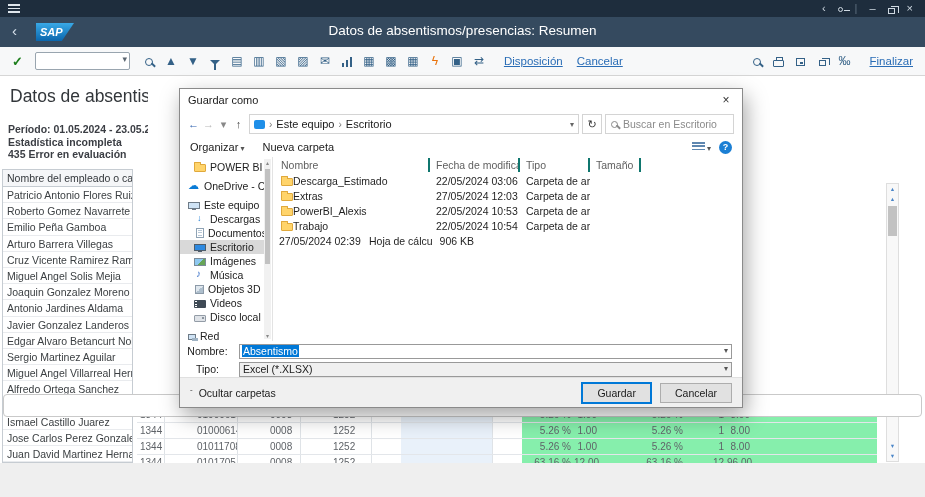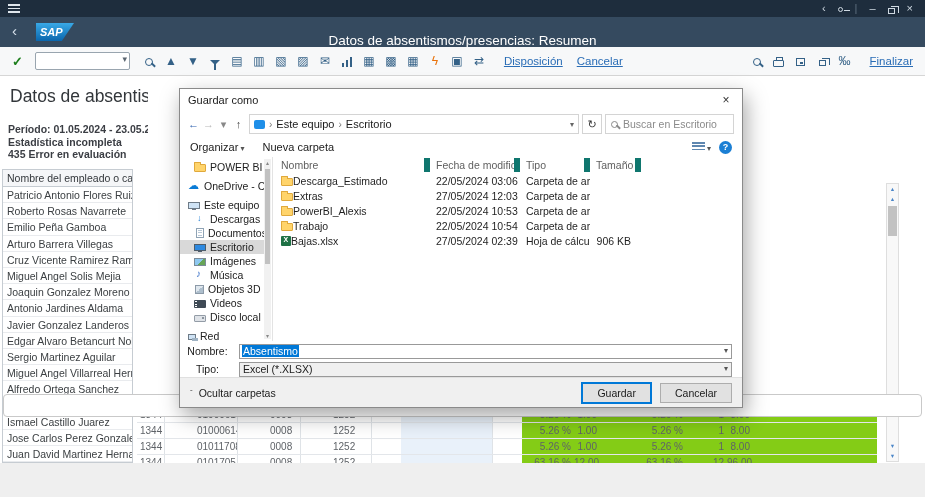--- a/index.html
+++ b/index.html
@@ -17,21 +17,21 @@
   .win-controls>span{padding:0 6px;font-size:11px;line-height:17px;}
   .win-sep{color:#5e6f80;}
 
   
   .titlebar{position:absolute;left:0;top:17px;width:925px;height:30px;background:#354a5f;color:#fff;}
   .tb-back{position:absolute;left:12px;top:5px;font-size:15px;color:#d7e2ec;}
   .sap-logo{position:absolute;left:36px;top:6px;width:38px;height:18px;
             background:linear-gradient(180deg,#39a9e6,#0a66ad);
             clip-path:polygon(0 0,100% 0,68% 100%,0 100%);
             color:#fff;font-weight:bold;font-style:italic;font-size:11px;line-height:18px;padding-left:4px;}
-  .tb-title{position:absolute;left:0;right:0;top:16px;text-align:center;font-size:13.5px;color:#fff;}
+  .tb-title{position:absolute;left:0;right:0;top:6px;text-align:center;font-size:13.5px;color:#fff;}
 
   
   .sap-toolbar{position:absolute;left:0;top:47px;width:925px;height:29px;background:#f7f8f9;
                border-bottom:1px solid #d6d6d6;display:flex;align-items:center;font-size:11.5px;}
   .tb-check{color:#1d7f1d;font-weight:bold;font-size:13px;margin-left:12px;}
   .tb-combo{width:95px;height:18px;background:#fff;border:1px solid #99a5af;border-radius:2px;
             margin-left:12px;position:relative;}
   .tb-combo::after{content:"▾";position:absolute;right:2px;top:1px;font-size:9px;color:#5a6570;}
   .tb-icons{display:flex;align-items:center;margin-left:8px;}
   .tbi{width:22px;text-align:center;color:#346187;font-size:12px;line-height:14px;position:relative;}
@@ -73,21 +73,21 @@
   .emp-head{height:17px;line-height:17px;background:#f5f6f8;border-bottom:1px solid #c6ccd2;
             padding-left:4px;font-size:10.5px;color:#33373b;white-space:nowrap;overflow:hidden;}
   .emp-row{height:16.2px;line-height:16.2px;border-bottom:1px solid #e9ebee;padding-left:4px;
            font-size:10.5px;color:#3c4043;white-space:nowrap;overflow:hidden;}
 
   .data-rows{position:absolute;left:137px;top:331px;width:740px;height:56px;overflow:hidden;}
   .drow{display:flex;height:16px;line-height:15px;font-size:10px;color:#5f6368;border-bottom:1px solid #e3e6ea;gap:29px;}
   .dcell{border-right:1px solid #dfe3e7;padding-left:3px;white-space:nowrap;overflow:hidden;}
   .dc1{width:28px;}.dc2{width:44px;}.dc3{width:34px;}.dc4{width:42px;}
   .dgap{width:92px;background:#e9f1fa;border-right:1px solid #dfe3e7;}
-  .dzone{flex:1;display:flex;background:#84cc16;}
+  .dzone{flex:1;display:flex;background:#86efac;}
   .zcell{text-align:right;padding-right:3px;white-space:nowrap;}
   .zp1{width:52px;}.zn1{width:26px;}.zp2{width:86px;}.zn2{width:41px;}.zn3{width:26px;}
   .zfill{flex:1;}
 
   .vscroll{position:absolute;left:886px;top:107px;width:13px;height:279px;background:#f8f8f8;
            border:1px solid #dedede;display:flex;flex-direction:column;align-items:center;}
   .vs-btn{width:11px;height:10px;font-size:5.5px;line-height:10px;color:#4b86c8;text-align:center;}
   .vs-thumb{width:9px;height:30px;background:#c2c2c2;margin-top:2px;}
   .vs-fill{flex:1;}
 
@@ -128,21 +128,21 @@
              white-space:nowrap;overflow:hidden;padding-left:8px;width:85px;}
   .side-item.ind1{padding-left:14px;}
   .side-item.gapped{margin-top:5px;}
   .side-item.selected{background:#d9d9d9;}
   .side-scroll{position:absolute;right:1px;top:2px;bottom:2px;width:7px;background:#f1f1f1;}
   .side-scroll .sthumb{position:absolute;left:1px;top:10px;width:5px;height:95px;background:#c1c1c1;}
   .side-scroll .sarr{position:absolute;left:0;width:7px;font-size:6px;color:#888;text-align:center;}
 
   .dlg-files{flex:1;border-left:1px solid #e3e3e3;overflow:hidden;position:relative;}
   .fhead{display:flex;height:16px;align-items:center;color:#5f5f5f;font-size:10.5px;position:relative;}
-  .fh{border-right:6px solid #0f766e;height:14px;line-height:14px;padding-left:8px;white-space:nowrap;overflow:hidden;}
+  .fh{border-right:2px solid #0f766e;height:14px;line-height:14px;padding-left:8px;white-space:nowrap;overflow:hidden;}
   .fh0{width:157px;}.fh1{width:90px;padding-left:6px;}.fh2{width:70px;padding-left:6px;}.fh3{width:51px;padding-left:6px;}
   .sort-caret{position:absolute;left:66px;top:-3px;font-size:8px;color:#777;}
   .frow{display:flex;height:15px;align-items:center;font-size:10.5px;color:#1f1f1f;}
   .fc{white-space:nowrap;overflow:hidden;}
   .fc0{width:157px;display:flex;align-items:center;padding-left:8px;}
   .fc1{width:90px;padding-left:6px;color:#1f1f1f;}
   .fc2{width:70px;padding-left:6px;}
   .fc3{width:51px;padding-left:6px;text-align:right;padding-right:10px;}
 
   .wicon{display:inline-block;position:relative;width:12px;height:10px;flex:none;}
@@ -253,21 +253,21 @@
     <div class="report-sub">
       <div>Período: 01.05.2024 - 23.05.202</div>
       <div>Estadística incompleta</div>
       <div>435 Error en evaluación</div>
     </div>
 
     <div class="emp-table">
       <div class="emp-head">Nombre del empleado o candida..</div>
       <div id="emp-rows">
           <div class="emp-row">Patricio Antonio Flores Ruiz</div>
-          <div class="emp-row">Roberto Rosas Navarrete</div>
+          <div class="emp-row">Roberto Gomez Navarrete</div>
           <div class="emp-row">Emilio Peña Gamboa</div>
           <div class="emp-row">Arturo Barrera Villegas</div>
           <div class="emp-row">Cruz Vicente Ramirez Ramirez</div>
           <div class="emp-row">Miguel Angel Solis Mejia</div>
           <div class="emp-row">Joaquin Gonzalez Moreno</div>
           <div class="emp-row">Antonio Jardines Aldama</div>
           <div class="emp-row">Javier Gonzalez Landeros</div>
           <div class="emp-row">Edgar Alvaro Betancurt Nolazco</div>
           <div class="emp-row">Sergio Martinez Aguilar</div>
           <div class="emp-row">Miguel Angel Villarreal Hernandez</div>
@@ -487,24 +487,20 @@
             <div class="frow">
               <span class="fc fc0">
                 <span class="wicon wicon-folder"></span>
                 <span>Trabajo</span>
               </span>
               <span class="fc fc1">22/05/2024 10:54 a. m.</span>
               <span class="fc fc2">Carpeta de archivos</span>
               <span class="fc fc3"></span>
             </div>
             <div class="frow">
-              <span class="fc fc0">
-                <span class="wicon wicon-excel"></span>
-                <span>Bajas.xlsx</span>
-              </span>
               <span class="fc fc1">27/05/2024 02:39 p. m.</span>
               <span class="fc fc2">Hoja de cálculo d...</span>
               <span class="fc fc3">906 KB</span>
             </div>
           </div>
       </div>
     </div>
 
     <div class="dlg-nameline">
       <span class="fld-label">Nombre:</span>

